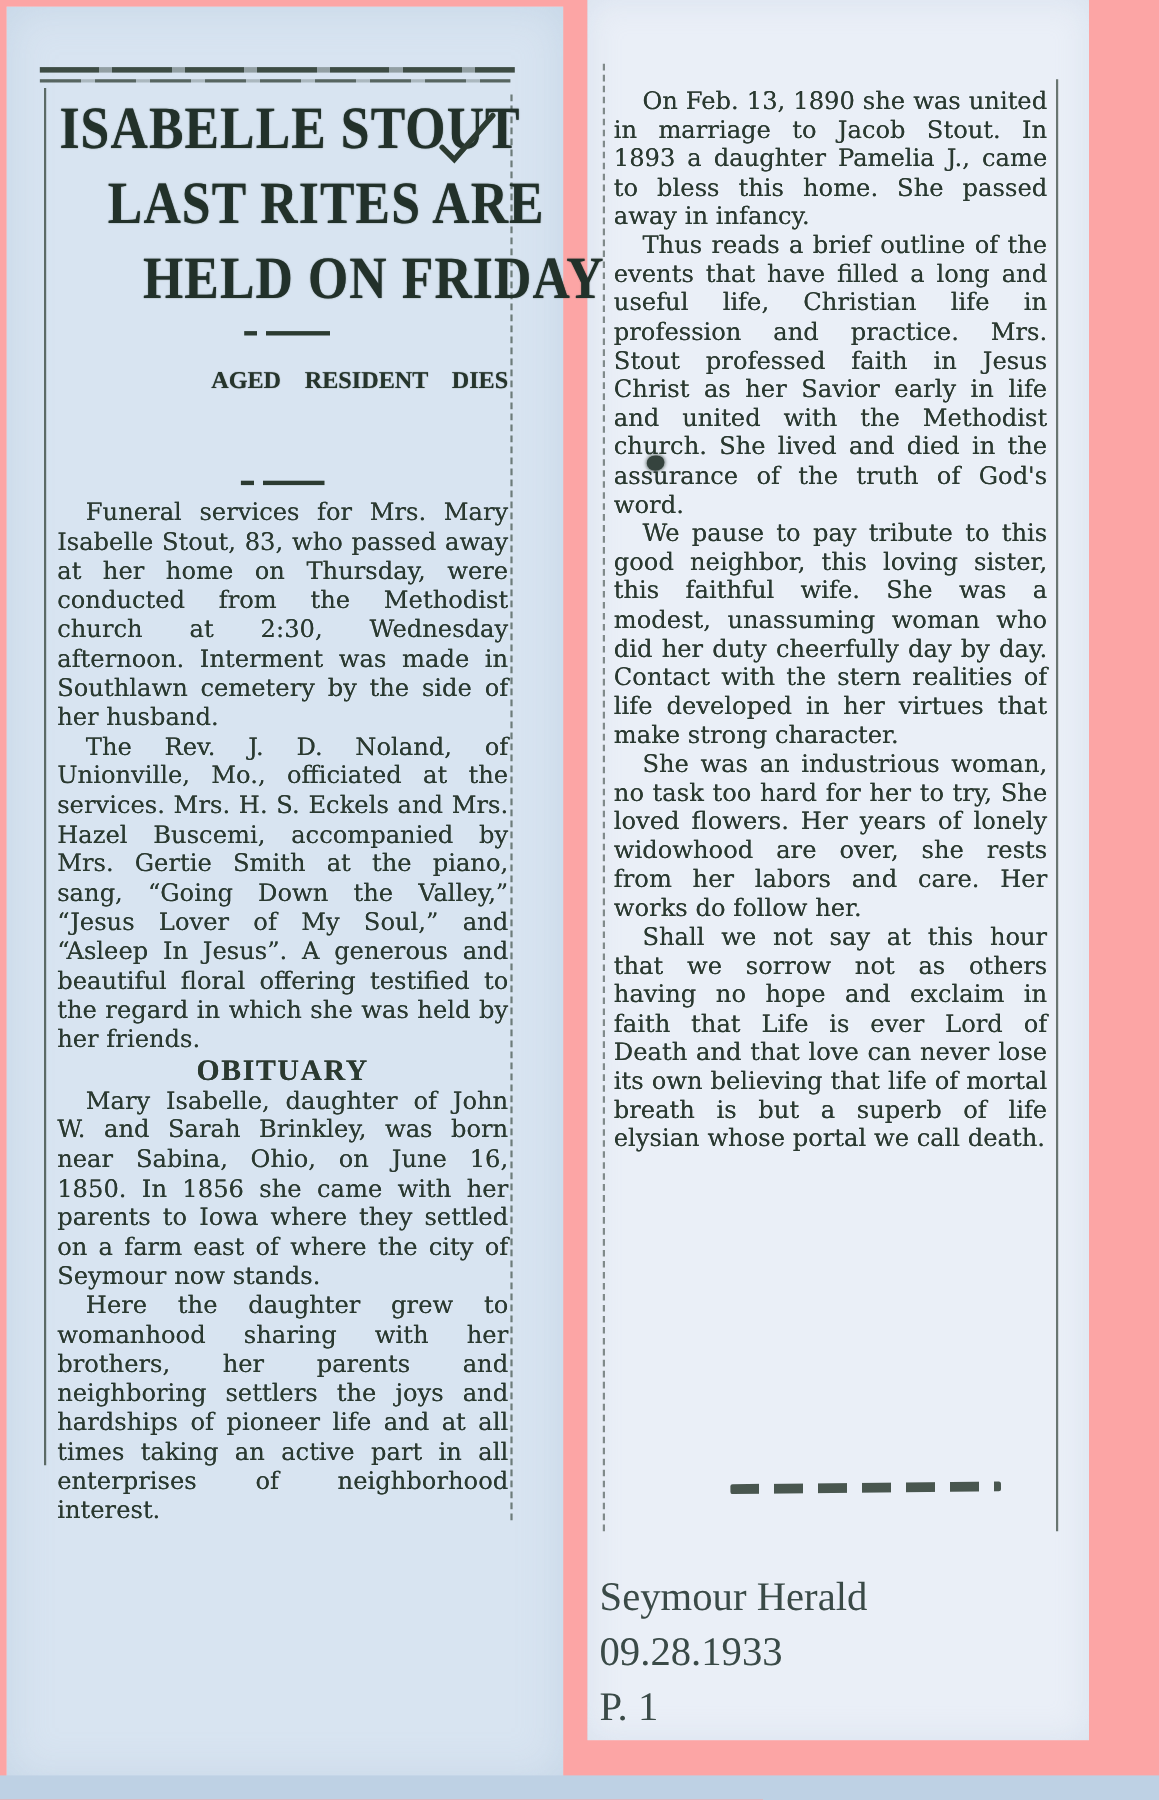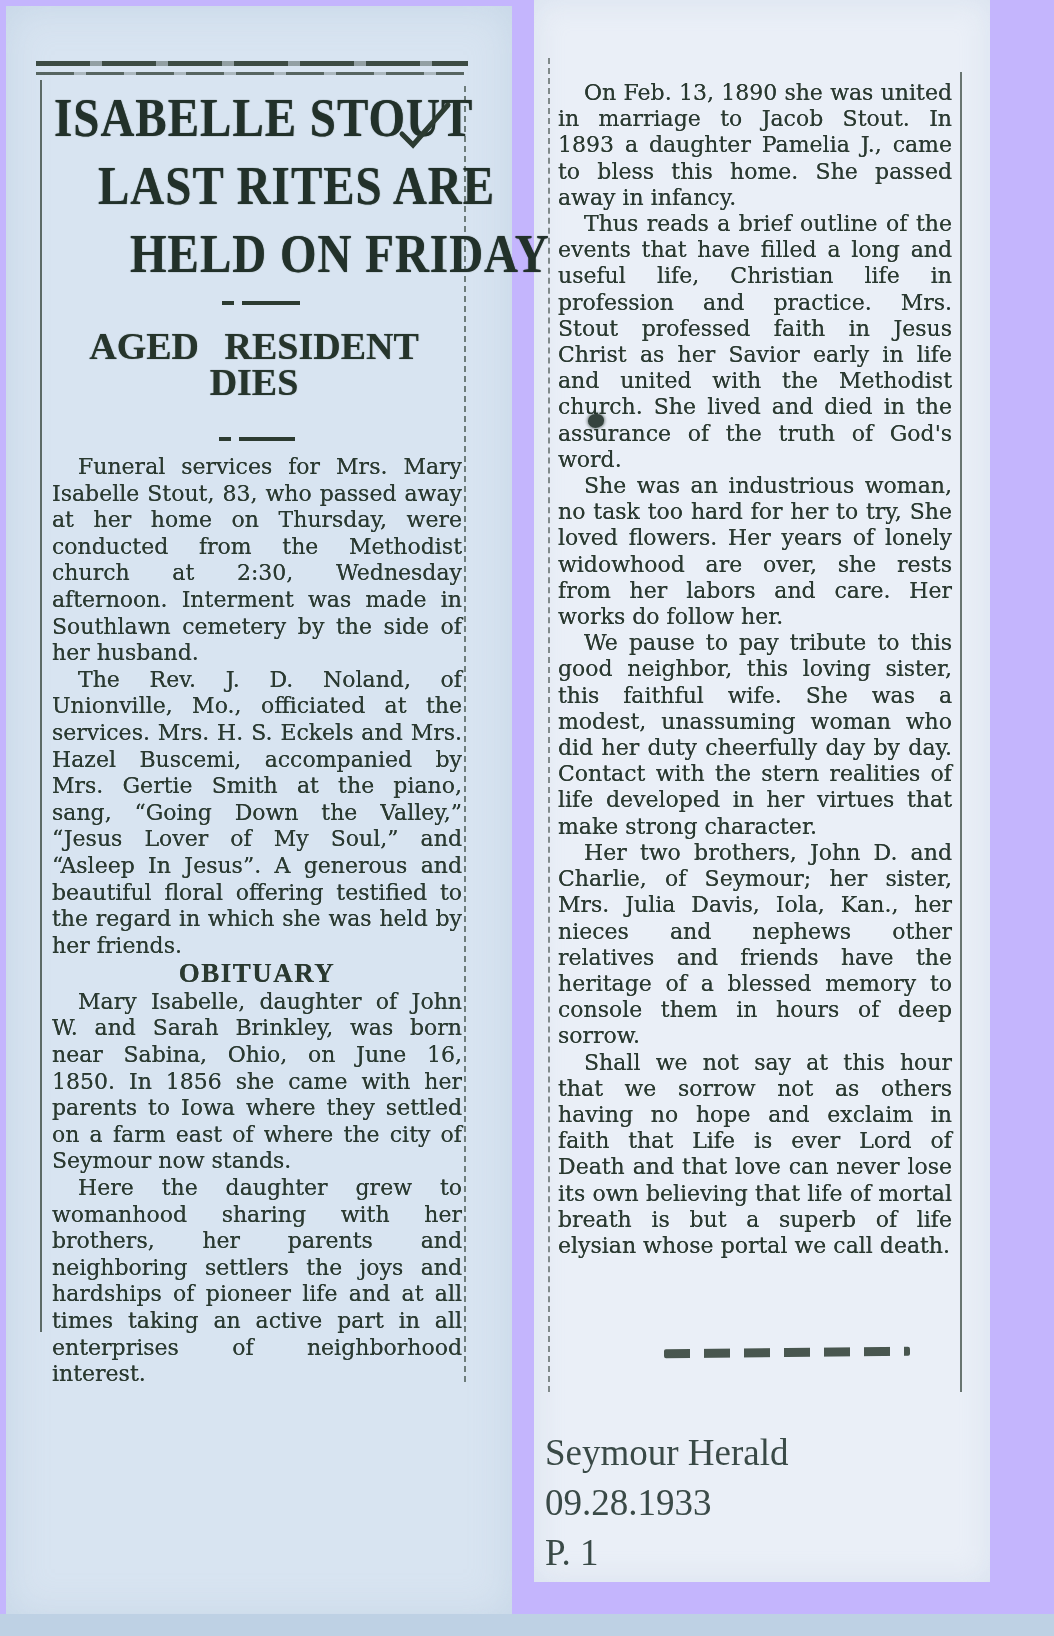--- a/index.html
+++ b/index.html
@@ -1,20 +1,20 @@
 <!DOCTYPE html>
 <html><head>
 <meta charset="utf-8">
 <style>
   html,body{margin:0;padding:0;}
   body{background:#b9cbdd;}
   .page{
     position:relative;
     width:1054px;height:1636px;
-    background:#c4b5fd;
+    background:#fca5a5;
     overflow:hidden;
     font-family:"DejaVu Serif", serif;
   }
   .paper-left{
     position:absolute;left:6px;top:6px;width:506px;height:1612px;
     background:#d8e4f1;
     box-shadow:inset 0 0 40px rgba(160,185,210,.35);
   }
   .paper-right{
     position:absolute;left:534px;top:0;width:456px;height:1582px;
@@ -54,21 +54,21 @@
   .hl-3{left:130px;top:222px;}
   .checkmark{position:absolute;left:392px;top:98px;}
   
   .subhead{
     position:absolute;left:46px;top:328px;width:416px;
     text-align:center;color:#26352c;
     font-family:"Liberation Serif", serif;font-weight:700;
     font-size:28px;line-height:36px;
     text-shadow:0 0 1px rgba(38,53,44,.7);
   }
-  .subhead .sh:nth-child(1){word-spacing:16px;font-size:38px;}
+  .subhead .sh:nth-child(1){word-spacing:16px;font-size:22px;text-align:right;}
   .subhead .sh:nth-child(2){word-spacing:7px;}
   .subhead .sh:nth-child(3){letter-spacing:1px;}
   
   .col{
     position:absolute;color:#2a3930;
     font-size:22px;text-align:justify;
     text-shadow:0 0 .6px rgba(42,57,48,.85);
   }
   .col-left{left:52px;top:454px;width:410px;line-height:26.6px;}
   .col-right{left:558px;top:80px;width:394px;line-height:26.2px;}
@@ -138,23 +138,22 @@
     <div>
         <p class="para">Mary Isabelle, daughter of John W. and Sarah Brinkley, was born near Sabina, Ohio, on June 16, 1850. In 1856 she came with her parents to Iowa where they settled on a farm east of where the city of Seymour now stands.</p>
         <p class="para">Here the daughter grew to womanhood sharing with her brothers, her parents and neighboring settlers the joys and hardships of pioneer life and at all times taking an active part in all enterprises of neighborhood interest.</p>
       </div>
   </div>
 
   <div class="col col-right">
     <div>
         <p class="para">On Feb. 13, 1890 she was united in marriage to Jacob Stout. In 1893 a daughter Pamelia J., came to bless this home. She passed away in infancy.</p>
         <p class="para">Thus reads a brief outline of the events that have filled a long and useful life, Christian life in profession and practice. Mrs. Stout professed faith in Jesus Christ as her Savior early in life and united with the Methodist church. She lived and died in the assurance of the truth of God's word.</p>
+        <p class="para">We pause to pay tribute to this good neighbor, this loving sister, this faithful wife. She was a modest, unassuming woman who did her duty cheerfully day by day. Contact with the stern realities of life developed in her virtues that make strong character.</p>
         <p class="para">She was an industrious woman, no task too hard for her to try, She loved flowers. Her years of lonely widowhood are over, she rests from her labors and care. Her works do follow her.</p>
-        <p class="para">We pause to pay tribute to this good neighbor, this loving sister, this faithful wife. She was a modest, unassuming woman who did her duty cheerfully day by day. Contact with the stern realities of life developed in her virtues that make strong character.</p>
-        <p class="para">Her two brothers, John D. and Charlie, of Seymour; her sister, Mrs. Julia Davis, Iola, Kan., her nieces and nephews other relatives and friends have the heritage of a blessed memory to console them in hours of deep sorrow.</p>
         <p class="para">Shall we not say at this hour that we sorrow not as others having no hope and exclaim in faith that Life is ever Lord of Death and that love can never lose its own believing that life of mortal breath is but a superb of life elysian whose portal we call death.</p>
       </div>
   </div>
 
   <div class="ink-blot"></div>
   <div class="redacted-line"></div>
 
   <div class="citation">
     <div>Seymour Herald</div>
     <div>09.28.1933</div>

